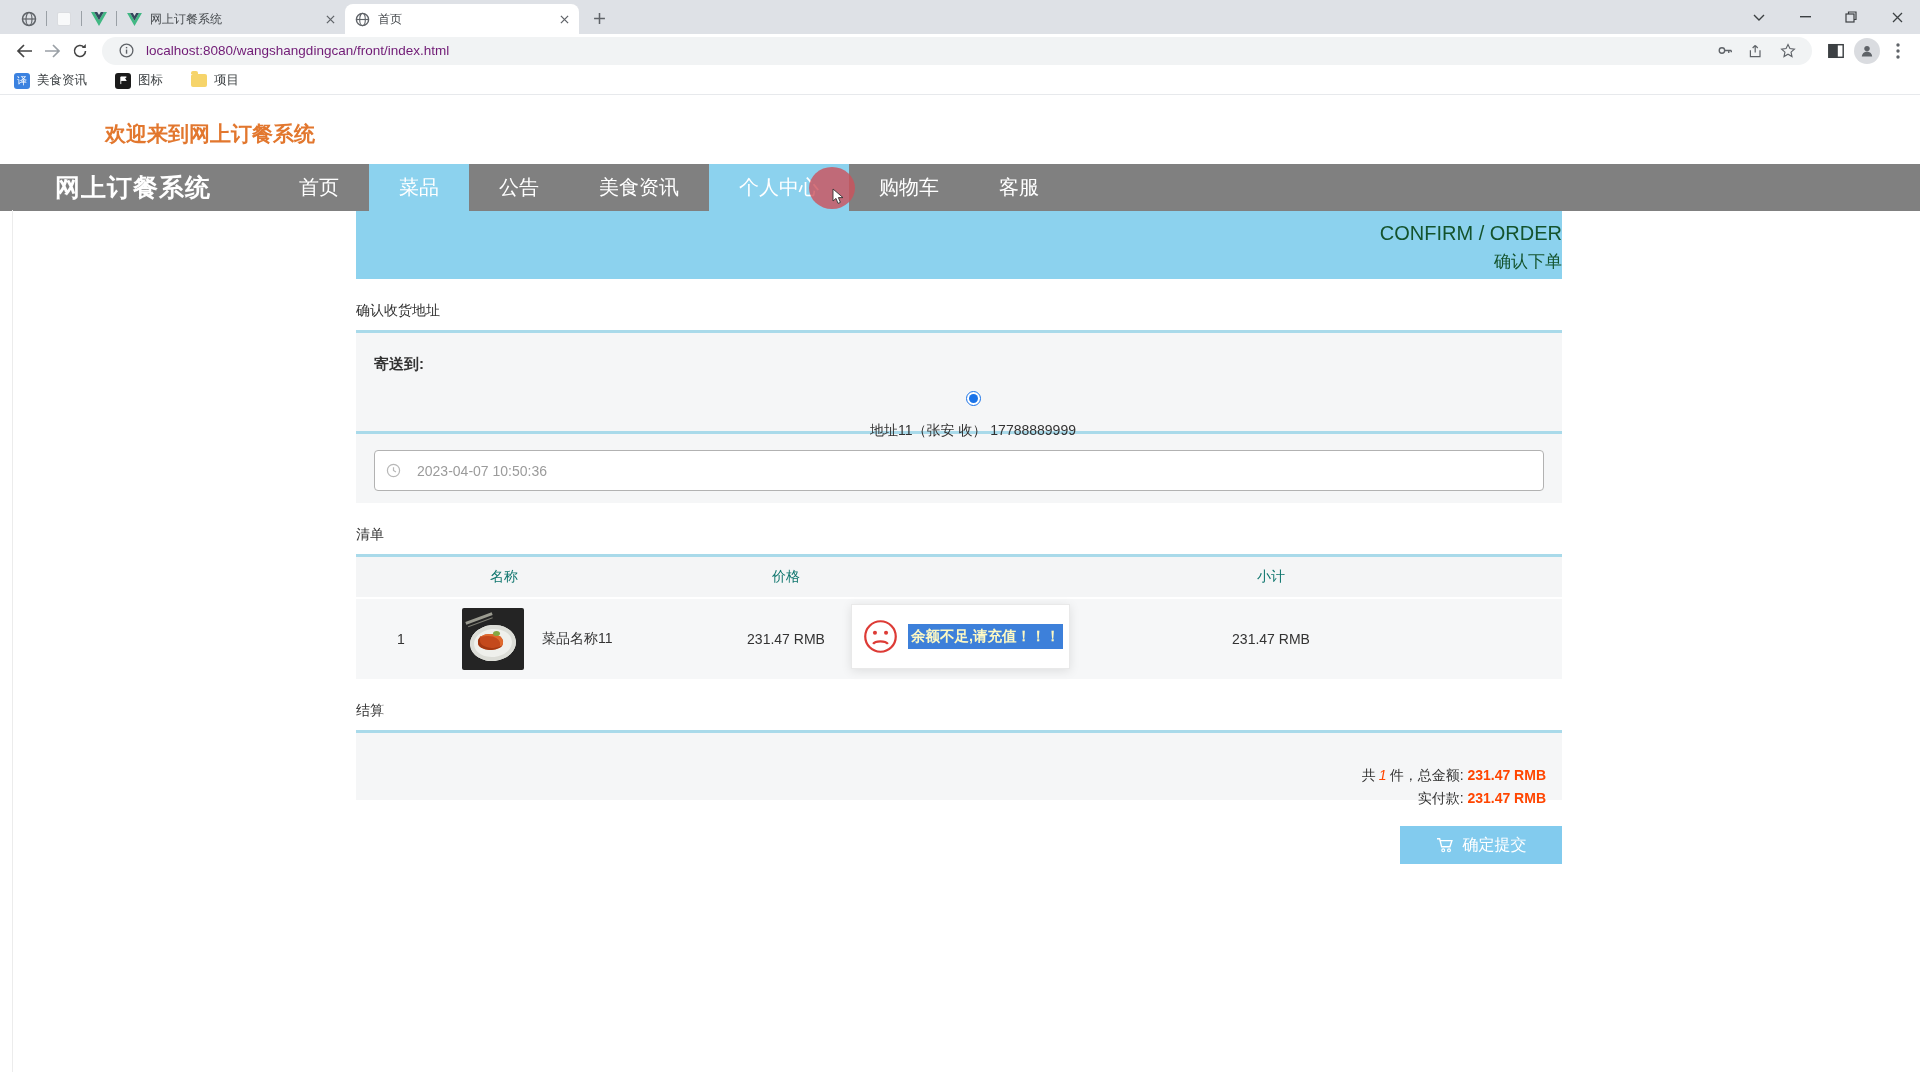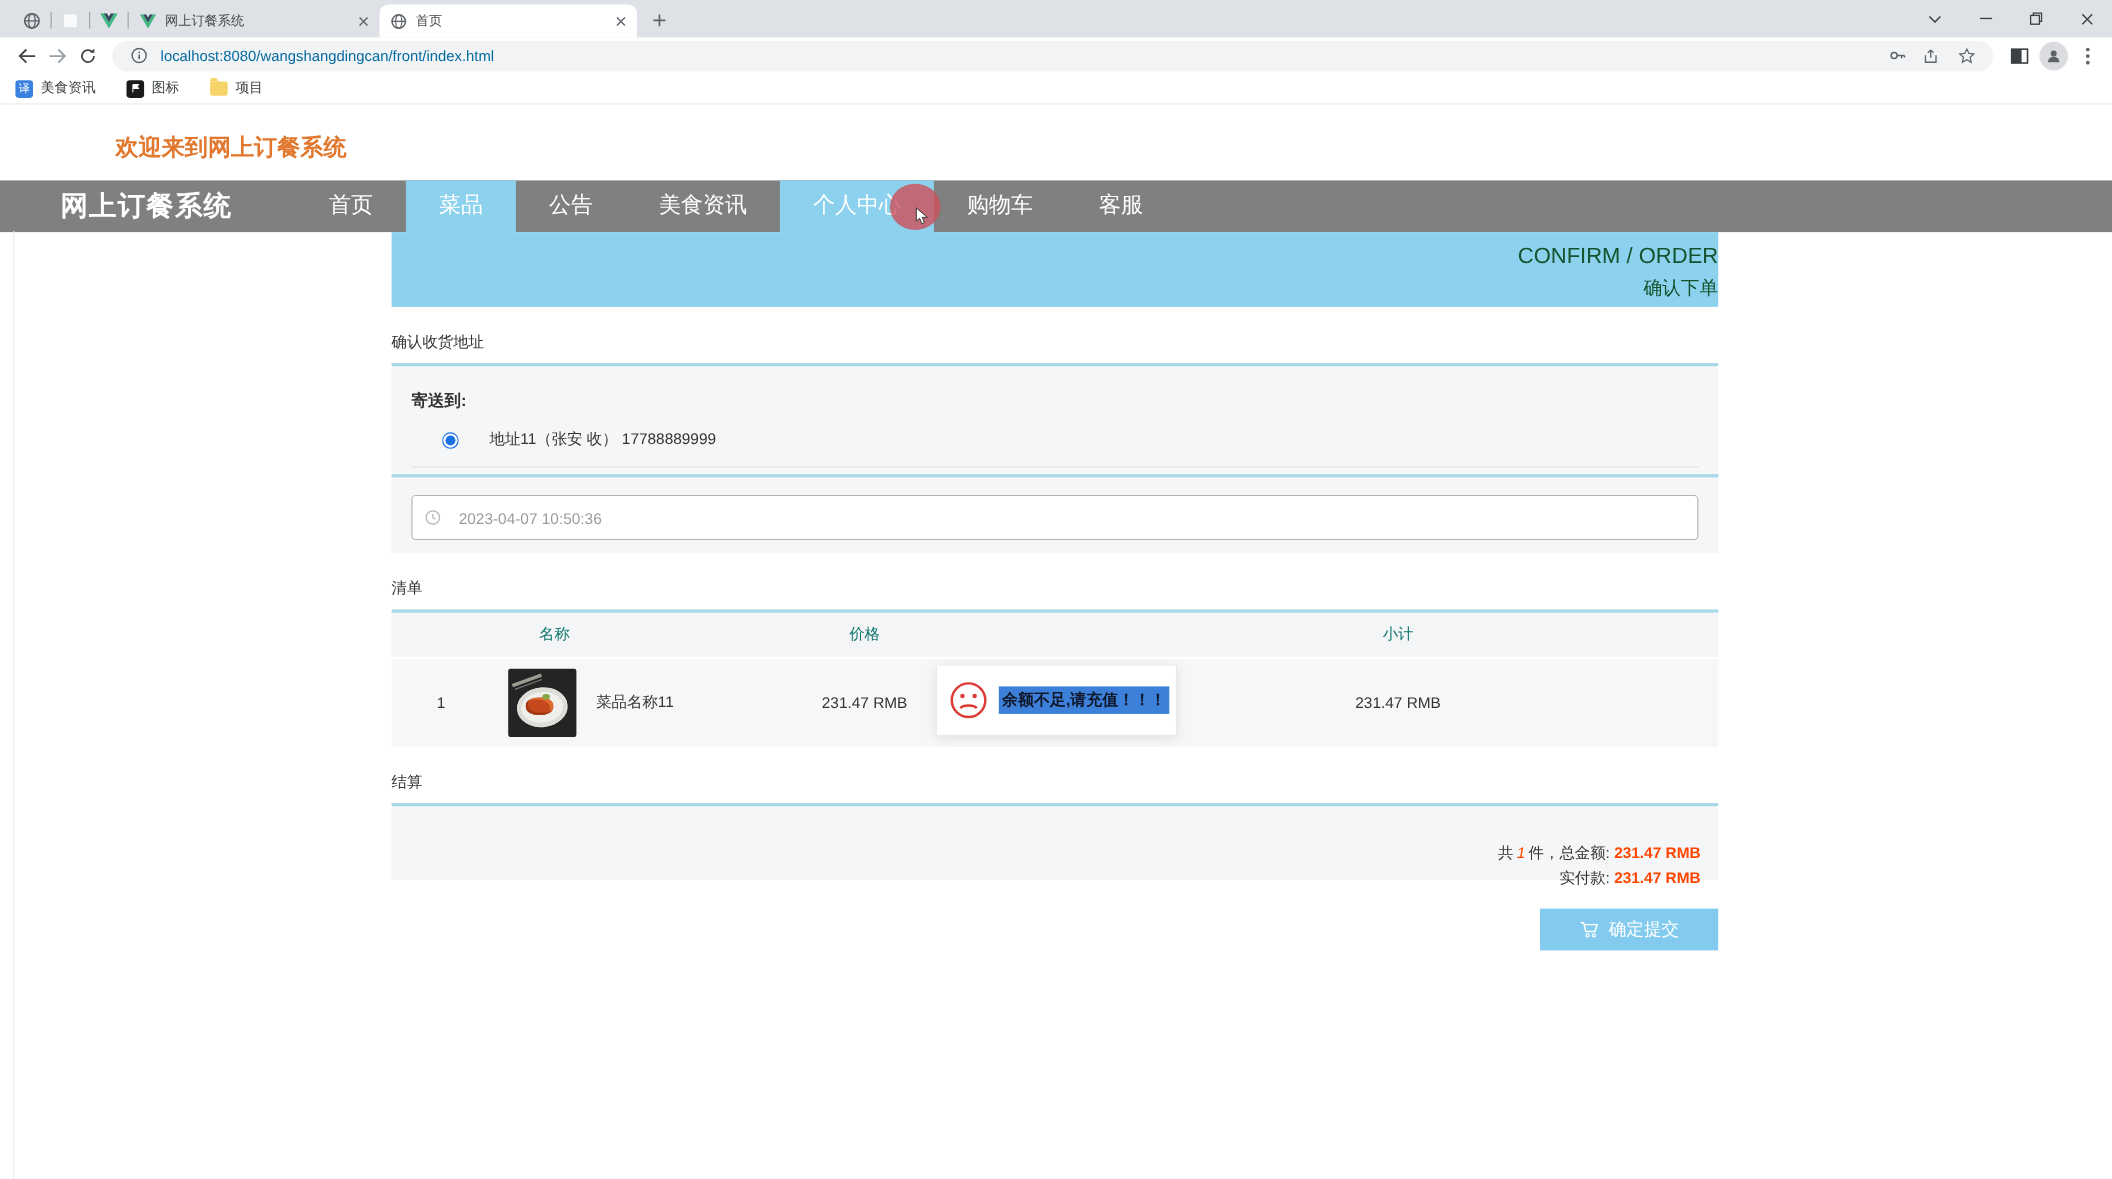--- a/index.html
+++ b/index.html
@@ -15,21 +15,21 @@
   .tab { height:30px; width:228px; display:flex; align-items:center; padding:0 10px; gap:8px; }
   .tab .tab-title { font-size:12px; color:#45494d; flex:1; white-space:nowrap; overflow:hidden; }
   .tab.active { background:#fff; border-radius:8px 8px 0 0; width:234px; }
   .newtab-btn { width:28px; height:28px; margin:0 0 2px 6px; display:flex; align-items:center; justify-content:center; border-radius:50%; }
   .win-controls { position:absolute; right:0; top:0; height:34px; display:flex; }
   .win-btn { width:46px; height:34px; display:flex; align-items:center; justify-content:center; }
 
   .toolbar { height:33px; background:#fff; display:flex; align-items:center; padding:0 10px; }
   .nav-arrow { width:28px; height:28px; display:flex; align-items:center; justify-content:center; }
   .omnibox { flex:1; height:28px; margin:0 8px; background:#f1f3f4; border-radius:14px; display:flex; align-items:center; padding:0 12px; gap:8px; }
-  .omnibox .url { font-size:13.5px; color:#0369a1; flex:1; }
+  .omnibox .url { font-size:13.5px; color:#701a75; flex:1; }
   .omni-icon { display:flex; align-items:center; justify-content:center; width:24px; height:24px; }
   .toolbar-right { display:flex; align-items:center; gap:6px; margin-left:4px; }
   .avatar-circle { width:26px; height:26px; border-radius:50%; background:#dadce0; display:flex; align-items:center; justify-content:center; }
 
   .bookmarks { height:28px; background:#fff; border-bottom:1px solid #e7e9ec; display:flex; align-items:center; gap:28px; padding-left:14px; }
   .bookmark { display:flex; align-items:center; gap:7px; font-size:12.5px; color:#3c4043; }
   .bm-translate { width:16px; height:16px; background:#3b82e0; border-radius:3px; color:#fff; font-size:10px; display:flex; align-items:center; justify-content:center; }
   .bm-dark { width:16px; height:16px; background:#1b1b1b; border-radius:3px; display:flex; align-items:center; justify-content:center; }
   .bm-folder { width:16px; height:13px; background:#f6d46a; border-radius:2px; position:relative; }
   .bm-folder:before { content:""; position:absolute; top:-3px; left:0; width:7px; height:3px; background:#f6d46a; border-radius:2px 2px 0 0; }
@@ -50,21 +50,21 @@
   .content { width:1206px; margin-left:356px; }
   .banner { height:68px; background:#8CD2EE; color:#14532d; text-align:right; padding-top:7px; }
   .banner-en { font-size:20px; line-height:30px; }
   .banner-zh { font-size:17px; line-height:27px; }
 
   .sec-label { font-size:14px; color:#333; margin:23px 0 10px; }
 
   .panel { background:#f5f6f7; border-top:3px solid #A9DAEA; }
   .panel-address { height:101px; padding:22px 18px 0; }
   .shipto { font-size:15px; font-weight:bold; color:#333; }
-  .addr-row { margin:17px 0 0 28px; display:flex; align-items:center; gap:28px; padding-bottom:15px; }
+  .addr-row { margin:17px 0 0 28px; display:flex; align-items:center; gap:16px; padding-bottom:15px;flex-direction:column; }
   .addr-divider { height:1px; background:#e2e2e2; margin:0 0 0 0; }
   .radio-outer { width:15px; height:15px; border-radius:50%; border:1px solid #1a73e8; background:#fff; display:flex; align-items:center; justify-content:center; }
   .radio-inner { width:9px; height:9px; border-radius:50%; background:#1a73e8; }
   .addr-text { font-size:14px; color:#333; }
 
   .panel-time { height:72px; padding:16px 18px 0; }
   .time-input { height:41px; background:#fff; border:1px solid #b2b2b2; border-radius:4px; display:flex; align-items:center; padding-left:11px; gap:16px; }
   .time-value { font-size:14px; color:#9b9b9b; }
 
   .table-head { display:flex; height:43px; background:#f4f5f6; border-top:3px solid #A9DAEA; align-items:center; font-size:14px; color:#0f766e; }
@@ -88,21 +88,21 @@
   .price { color:#FF4500; font-weight:bold; }
   .count-num { color:#FF4500; font-style:italic; padding:0 3px; }
 
   .submit-row { margin-top:26px; display:flex; justify-content:flex-end; }
   .submit-btn { width:162px; height:38px; background:#82CBEE; border:none; color:#fff; font-size:16px;
     display:flex; align-items:center; justify-content:center; gap:9px; font-family:inherit; }
 
   .toast { position:absolute; left:851px; top:604px; width:219px; height:65px; background:#fff;
     border:1px solid #e9e9e9; box-shadow:0 2px 10px rgba(0,0,0,.10); display:flex; align-items:center;
     padding:0 10px; gap:9px; z-index:40; }
-  .toast-text { background:#3D80DA; color:#0f172a; font-size:14.5px; font-weight:bold; padding:3px 3px; white-space:nowrap; }
+  .toast-text { background:#3D80DA; color:#fef9c3; font-size:14.5px; font-weight:bold; padding:3px 3px; white-space:nowrap; }
 
   svg { display:block; }
 </style>
 </head>
 <body>
 
 <div class="titlebar">
   <div class="tabs">
     <div class="pinned-tab">
       <span>

